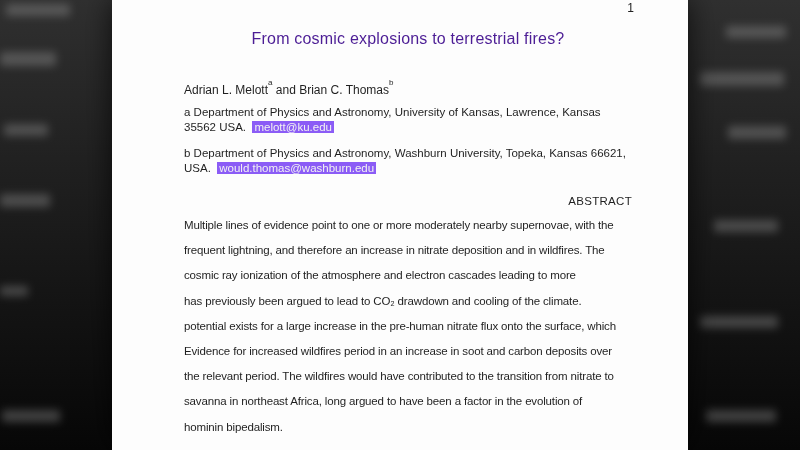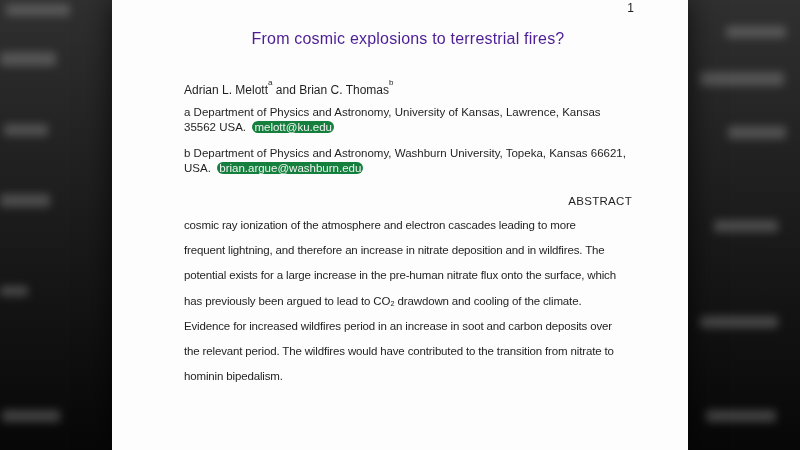--- a/index.html
+++ b/index.html
@@ -76,24 +76,24 @@
     line-height: 15px;
   }
   .affil + .affil {
     margin-top: 11px;
   }
   .affil .line {
     display: block;
     white-space: pre;
   }
   .email-highlight {
-    background: #15803d;
+    background: #8b5cf6;
     color: #f2f2f2;
     padding: 0 2px;
-    border-radius: 6px;
+    border-radius: 0;
   }
   .abstract-heading {
     margin: 18px 0 0 0;
     font-size: 11.5px;
     line-height: 15px;
     letter-spacing: 0.3px;
     text-align: right;
   }
   .abstract {
     margin: 4px 0 0 0;
@@ -135,30 +135,32 @@
 
       <p class="authors"><span>Adrian L. Melott</span><sup>a</sup><span> and </span><span>Brian C. Thomas</span><sup>b</sup></p>
 
       <p class="affil">
         <span class="line">a Department of Physics and Astronomy, University of Kansas, Lawrence, Kansas</span>
         <span class="line"><span>35562 USA.  </span><span class="email-highlight">melott@ku.edu</span></span>
       </p>
 
       <p class="affil">
         <span class="line">b Department of Physics and Astronomy, Washburn University, Topeka, Kansas 66621,</span>
-        <span class="line"><span>USA.  </span><span class="email-highlight">brian.argue@washburn.edu</span></span>
+        <span class="line"><span>USA.  </span><span class="email-highlight">would.thomas@washburn.edu</span></span>
       </p>
 
       <div class="abstract-heading">ABSTRACT</div>
 
       <div class="abstract">
+        <div class="abs-line">Multiple lines of evidence point to one or more moderately nearby supernovae, with the</div>
+        <div class="abs-line">frequent lightning, and therefore an increase in nitrate deposition and in wildfires. The</div>
         <div class="abs-line">cosmic ray ionization of the atmosphere and electron cascades leading to more</div>
-        <div class="abs-line">frequent lightning, and therefore an increase in nitrate deposition and in wildfires. The</div>
+        <div class="abs-line">has previously been argued to lead to CO₂ drawdown and cooling of the climate.</div>
         <div class="abs-line">potential exists for a large increase in the pre-human nitrate flux onto the surface, which</div>
-        <div class="abs-line">has previously been argued to lead to CO₂ drawdown and cooling of the climate.</div>
         <div class="abs-line">Evidence for increased wildfires period in an increase in soot and carbon deposits over</div>
         <div class="abs-line">the relevant period. The wildfires would have contributed to the transition from nitrate to</div>
+        <div class="abs-line">savanna in northeast Africa, long argued to have been a factor in the evolution of</div>
         <div class="abs-line">hominin bipedalism.</div>
       </div>
 
     </div>
   </div>
 </div>
 
 </body></html>

